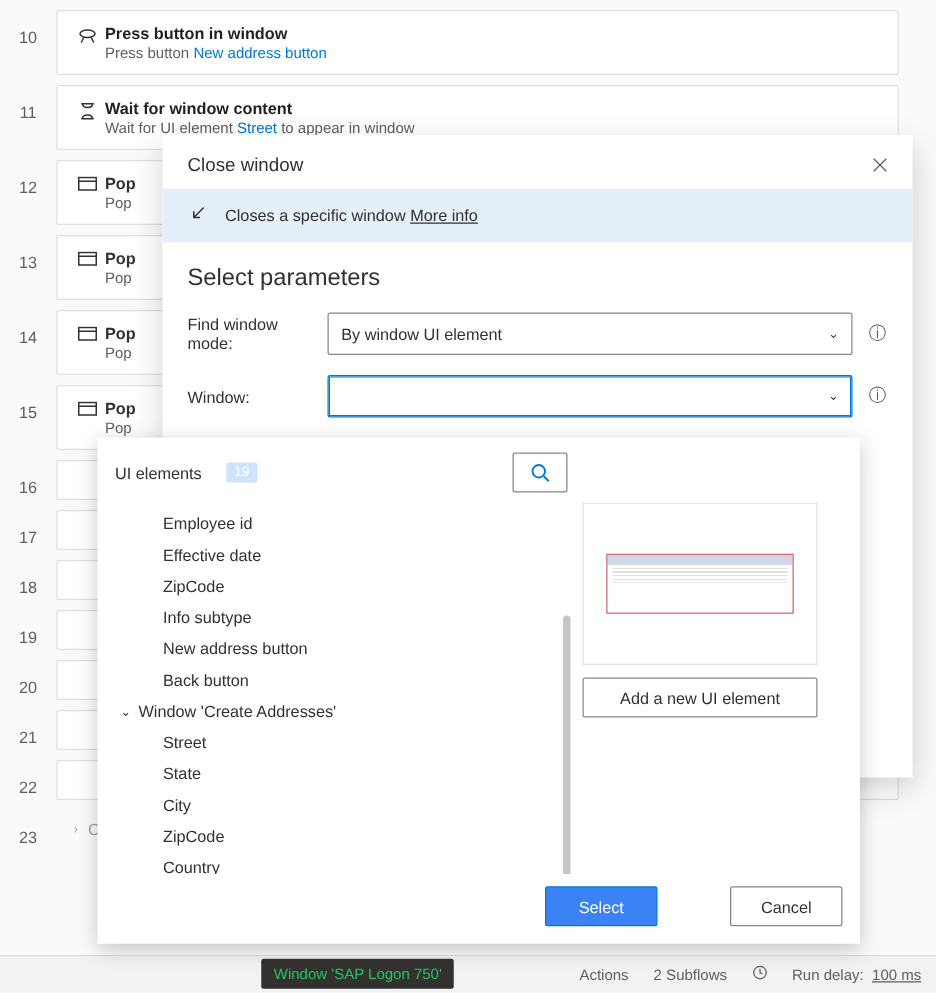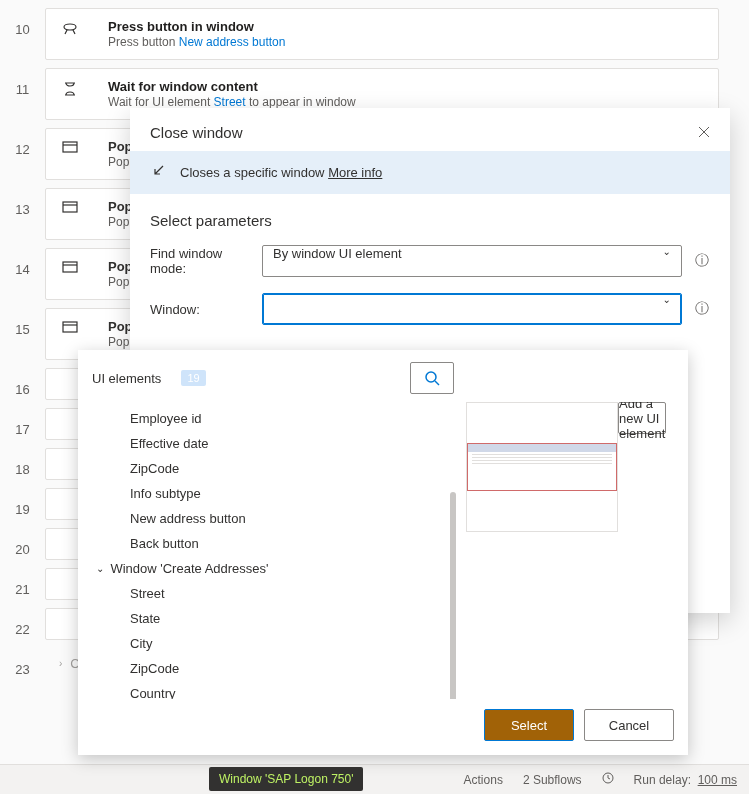--- a/index.html
+++ b/index.html
@@ -26,21 +26,21 @@
   padding-top: 14px;
 }
 .step-card {
   flex: 1;
   background: #fff;
   border: 1px solid #e1dfdd;
   border-radius: 2px;
   padding: 10px 14px;
   display: flex;
   align-items: flex-start;
-  gap: 28px;
+  gap: 4px;
   margin-right: 30px;
 }
 .step-icon-box {
   width: 20px;
   display: flex;
   justify-content: center;
   padding-top: 2px;
 }
 .step-content { flex: 1; }
 .step-title { font-weight: 600; font-size: 13px; color: #201f1e; }
@@ -74,38 +74,38 @@
   background: #e5eff9;
   padding: 12px 20px;
   display: flex;
   align-items: center;
   gap: 14px;
   font-size: 13px;
 }
 .moreinfo { text-decoration: underline; color: #323130; cursor: pointer; }
 .section-title {
   padding: 18px 20px 8px 20px;
-  font-size: 15px;
+  font-size: 19px;
   font-weight: 400;
 }
 .param-row {
   display: flex;
   align-items: center;
   padding: 8px 20px;
   gap: 12px;
 }
 .param-label { width: 100px; font-size: 13px; color: #323130; }
 .param-select {
   flex: 1;
   height: 32px;
   border: 1px solid #8a8886;
   border-radius: 2px;
-  padding: 0 10px;
-  display: flex;
-  align-items: flex-start;
+  padding: 16px 10px;
+  display: flex;
+  align-items: center;
   justify-content: space-between;
   background: #fff;
   cursor: pointer;
   font-size: 13px;
 }
 .param-select.focus { border: 1px solid #0078d4; box-shadow: inset 0 0 0 1px #0078d4; }
 .param-info { color: #605e5c; font-size: 14px; width: 16px; text-align:center; }
 
 
 .elements-popup {
@@ -173,21 +173,21 @@
 .tree-item.group {
   padding-left: 18px;
   display: flex;
   align-items: center;
   gap: 6px;
 }
 .preview-pane {
   width: 210px;
   padding: 0 14px 12px 8px;
   display: flex;
-  flex-direction: row;
+  flex-direction: column;
 }
 .preview-box {
   border: 1px solid #e1dfdd;
   height: 130px;
   display: flex;
   align-items: center;
   justify-content: center;
   margin-bottom: 10px;
 }
 .preview-thumb {
@@ -224,30 +224,30 @@
   height: 32px;
   padding: 0 20px;
   border-radius: 2px;
   font-size: 13px;
   cursor: pointer;
   display: inline-flex;
   align-items: center;
   justify-content: center;
   min-width: 90px;
 }
-.btn-primary { background: #a16207; color: #fff; border: 1px solid #0078d4; }
-.btn-default { background: #fff; border: 1px solid #8a8886; }
+.btn-primary { background: #3b82f6; color: #fff; border: 1px solid #0078d4; }
+.btn-default { background: #fff; border: 1px solid #8a8886; margin-left: 48px; }
 
 
 .tooltip {
   position: absolute;
   left: 209px;
   top: 767px;
   background: #323130;
-  color: #bef264;
+  color: #22c55e;
   padding: 5px 10px;
   font-size: 12px;
   border-radius: 2px;
   z-index: 40;
 }
 
 
 .statusbar {
   position: absolute;
   left: 0; right: 0; bottom: 0;

